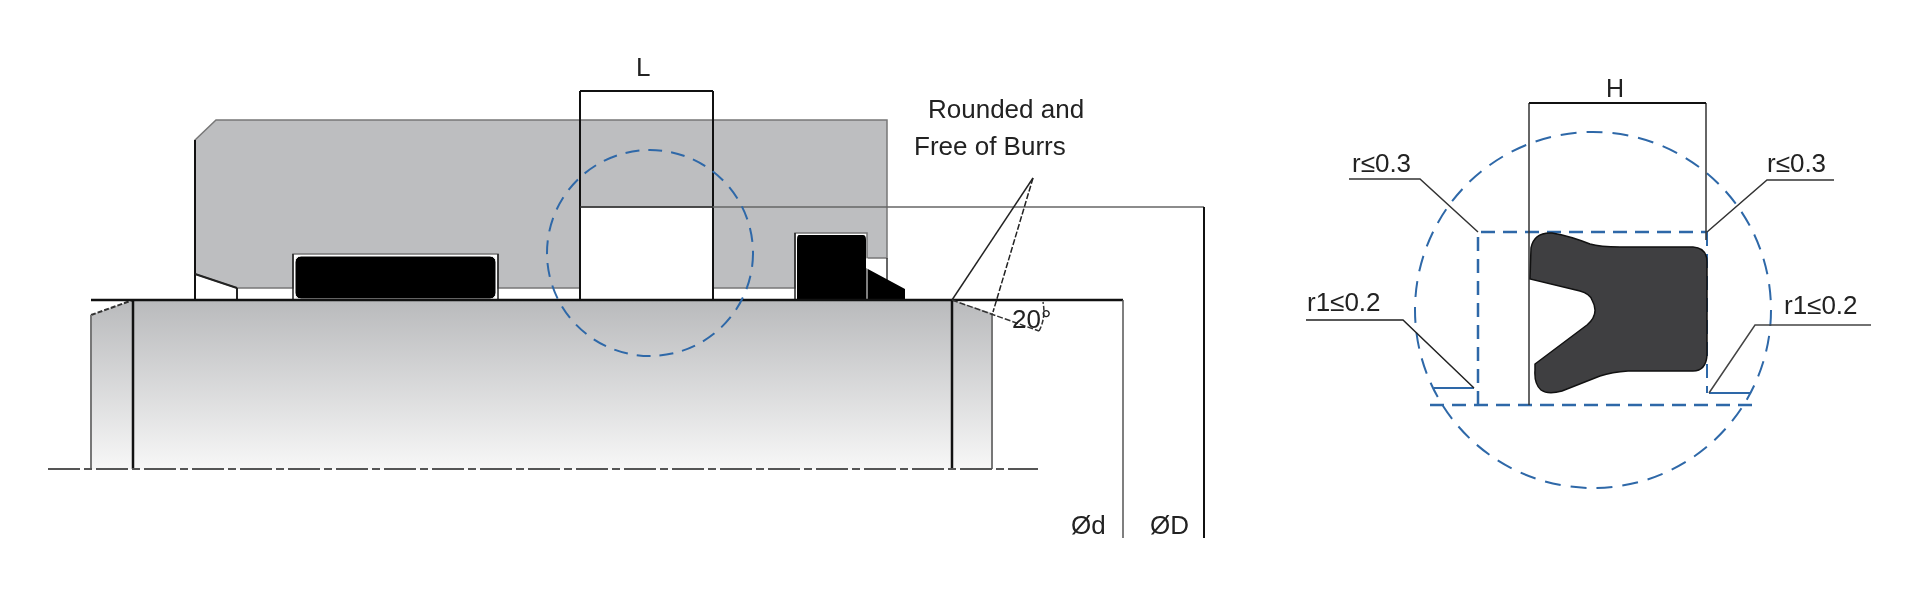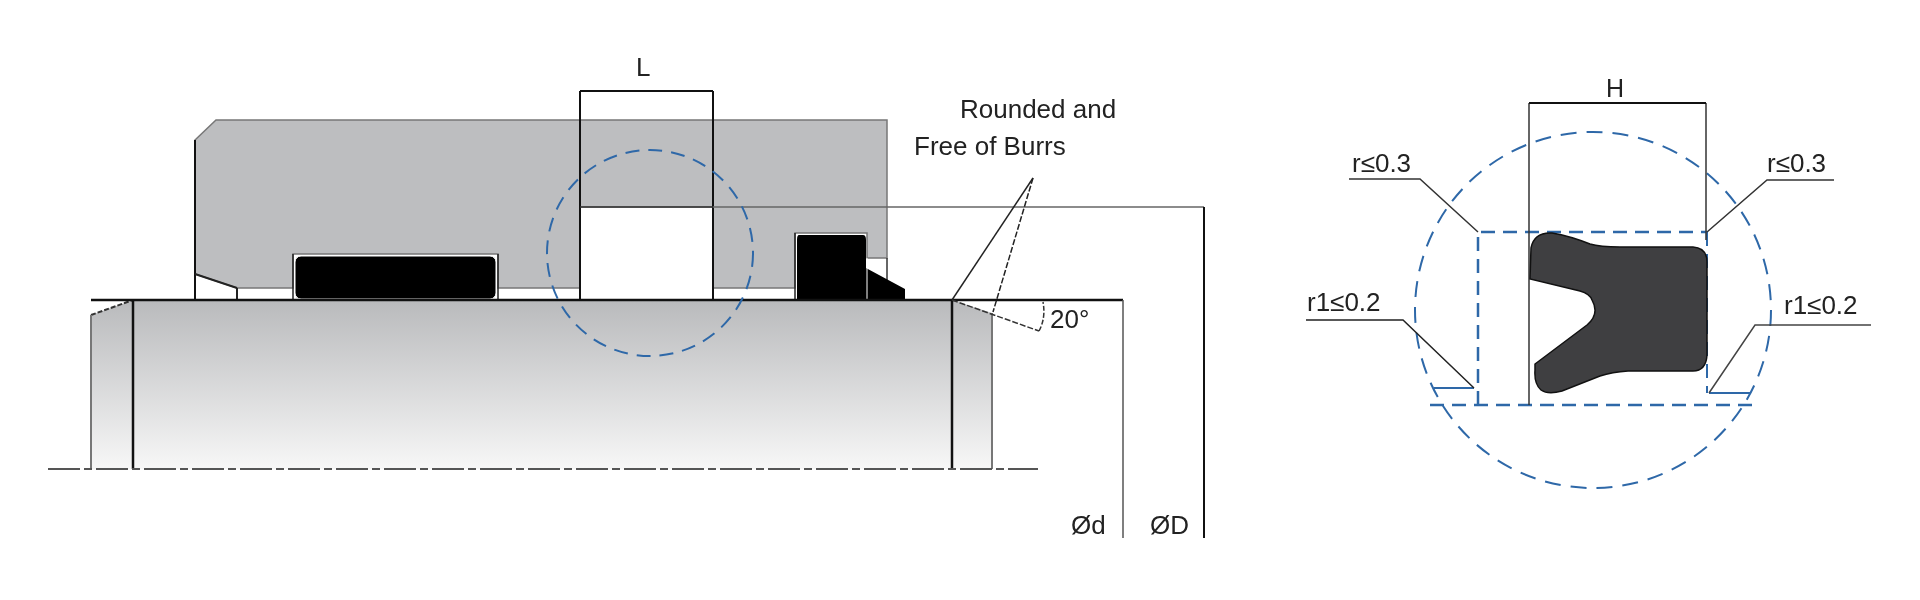--- a/index.html
+++ b/index.html
@@ -88,23 +88,23 @@
     <path d="M1531,248 Q1534,232 1552,233 Q1570,236 1590,244 Q1600,247 1620,247 L1693,247 Q1707,248 1707,262 L1707,355 Q1706,371 1693,371 L1628,371 Q1612,372 1600,376 L1562,391 Q1548,395 1541,390 Q1534,384 1535,370 L1535,364 L1587,325 Q1600,314 1592,300 Q1590,294 1580,291 L1530,279 Z" fill="#3f3f41" stroke="#111" stroke-width="1.5"></path>
 
     <polyline points="1349,179 1420,179 1478,232" fill="none" stroke="#333" stroke-width="1.5"></polyline>
     <polyline points="1834,180 1767,180 1707,232" fill="none" stroke="#333" stroke-width="1.5"></polyline>
     <polyline points="1306,320 1403,320 1474,388" fill="none" stroke="#222" stroke-width="1.5"></polyline>
     <polyline points="1871,325 1755,325 1709,393" fill="none" stroke="#444" stroke-width="1.5"></polyline>
   </g>
 </svg>
 
 <div class="lbl t26" style="left:636px;top:54px;">L</div>
-<div class="lbl t26" style="left:960px;top:96px;">Rounded and</div>
+<div class="lbl t26" style="left:928px;top:96px;">Rounded and</div>
 <div class="lbl t26" style="left:914px;top:133px;">Free of Burrs</div>
-<div class="lbl t26" style="left:1050px;top:306px;">20°</div>
+<div class="lbl t26" style="left:1012px;top:306px;">20°</div>
 <div class="lbl t26" style="left:1071px;top:512px;">Ød</div>
 <div class="lbl t26" style="left:1150px;top:512px;">ØD</div>
 
 <div class="lbl t24" style="left:1606px;top:76px;">H</div>
 <div class="lbl t26" style="left:1352px;top:150px;">r≤0.3</div>
 <div class="lbl t26" style="left:1767px;top:150px;">r≤0.3</div>
 <div class="lbl t26" style="left:1307px;top:289px;">r1≤0.2</div>
 <div class="lbl t26" style="left:1784px;top:292px;">r1≤0.2</div>
 
 </body></html>

